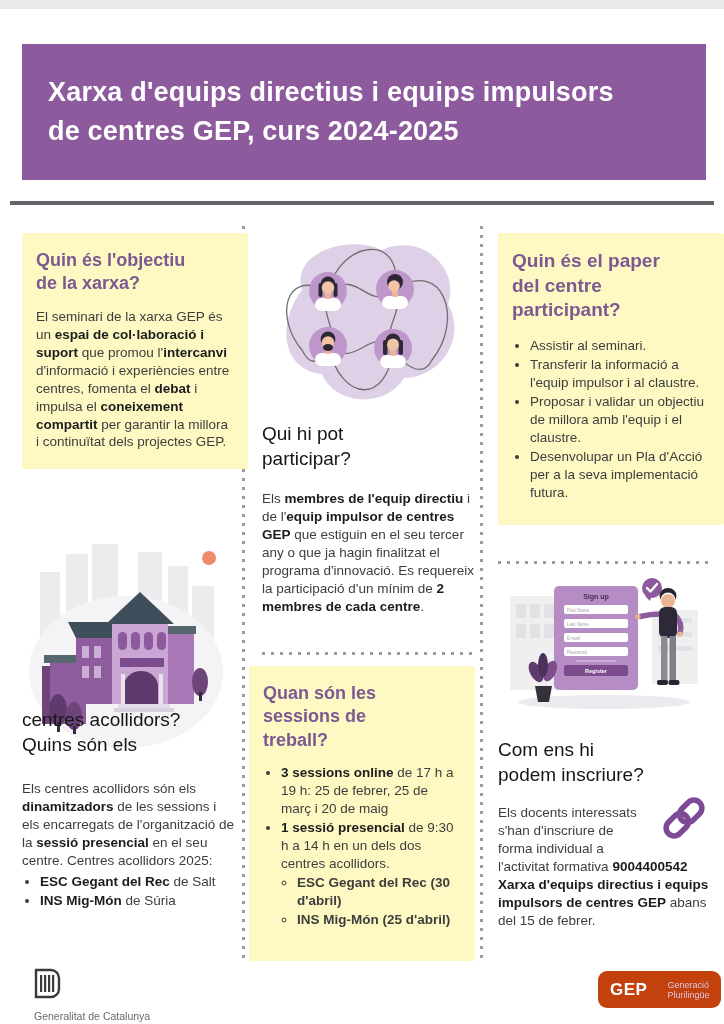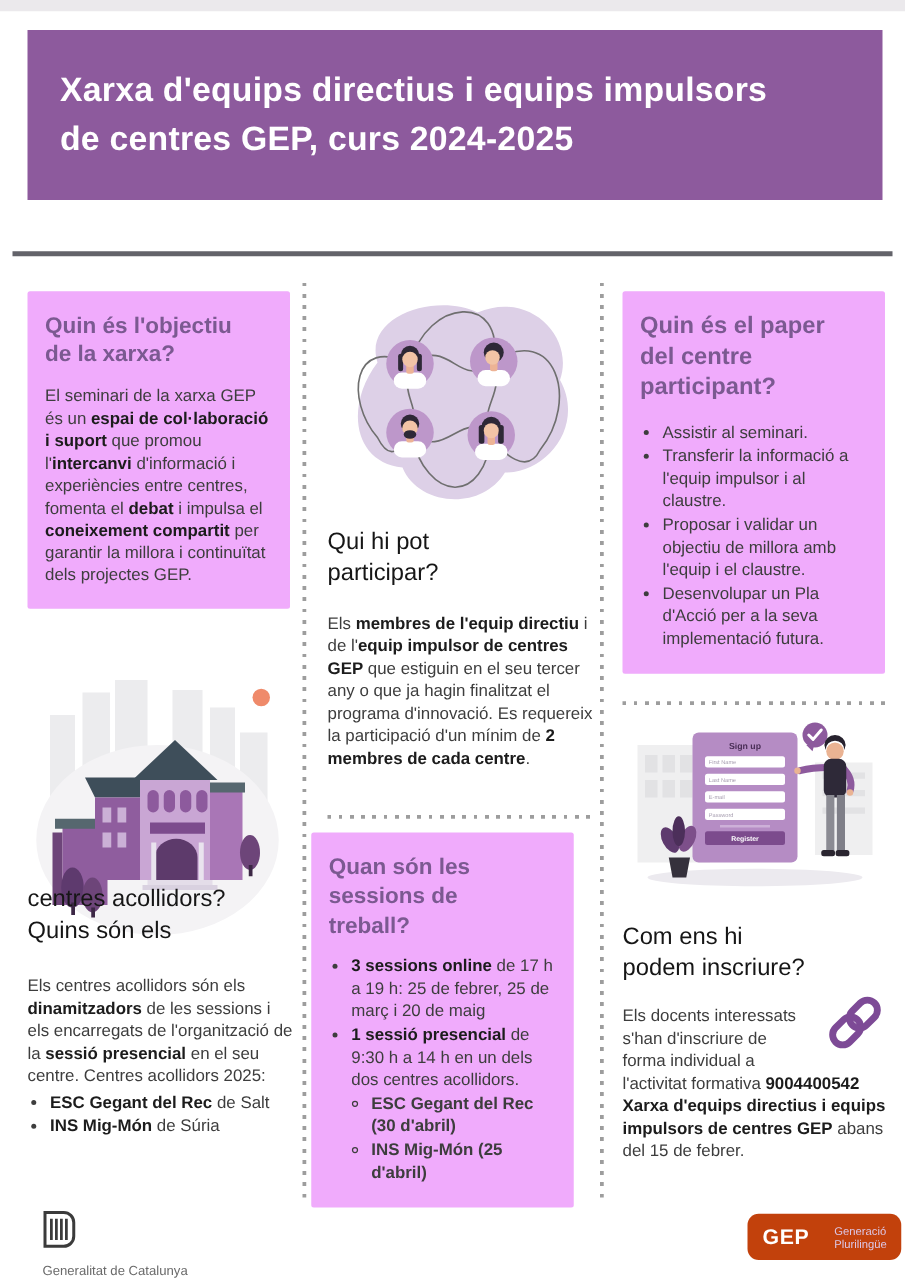--- a/index.html
+++ b/index.html
@@ -2,32 +2,32 @@
 <html lang="ca"><head>
 <meta charset="utf-8">
 <style>
   html,body{margin:0;padding:0;background:#ffffff;}
   .page{
     position:relative;width:724px;height:1024px;background:#ffffff;overflow:hidden;
     font-family:"Liberation Sans",sans-serif;color:#3d3d3d;
   }
   .top-strip{position:absolute;top:0;left:0;width:724px;height:9px;background:#ebe9ec;}
   .banner{
-    position:absolute;left:22px;top:24px;width:684px;height:136px;background:#8d5a9d;
+    position:absolute;left:22px;top:44px;width:684px;height:136px;background:#8d5a9d;
     box-sizing:border-box;display:flex;flex-direction:column;justify-content:center;
     padding-left:26px;color:#ffffff;font-weight:bold;font-size:27px;line-height:1.45;
     letter-spacing:0.2px;
   }
   .rule{position:absolute;left:10px;top:201px;width:704px;height:4px;background:#63636a;}
   .dots-v{position:absolute;top:226px;width:3px;height:732px;
     background-image:repeating-linear-gradient(to bottom,#9d9d9d 0 3px,transparent 3px 9px);}
   .dots-h{position:absolute;height:3px;width:210px;
     background-image:repeating-linear-gradient(to right,#9d9d9d 0 3px,transparent 3px 9px);}
   .box{
-    position:absolute;width:210px;background:#f0abfc;border-radius:2px;
+    position:absolute;width:226px;background:#fef9c3;border-radius:2px;
     box-sizing:border-box;padding:16px 14px 18px 14px;
   }
   .h-purple{margin:0 0 12px 0;font-size:18px;font-weight:bold;color:#7b5991;line-height:1.3;}
   .h-black{position:absolute;margin:0;font-size:19px;font-weight:normal;color:#161616;line-height:1.3;}
   .h-line{display:block;}
   .body{margin:0;font-size:13.5px;line-height:1.33;color:#3d3d3d;}
   .body b, .list b{color:#1c1c1c;}
   .textblock{position:absolute;font-size:13.5px;line-height:1.33;color:#3d3d3d;}
   ul.list{margin:3px 0 0 0;padding-left:18px;list-style:disc;}
   ul.list li{margin:1px 0;}

